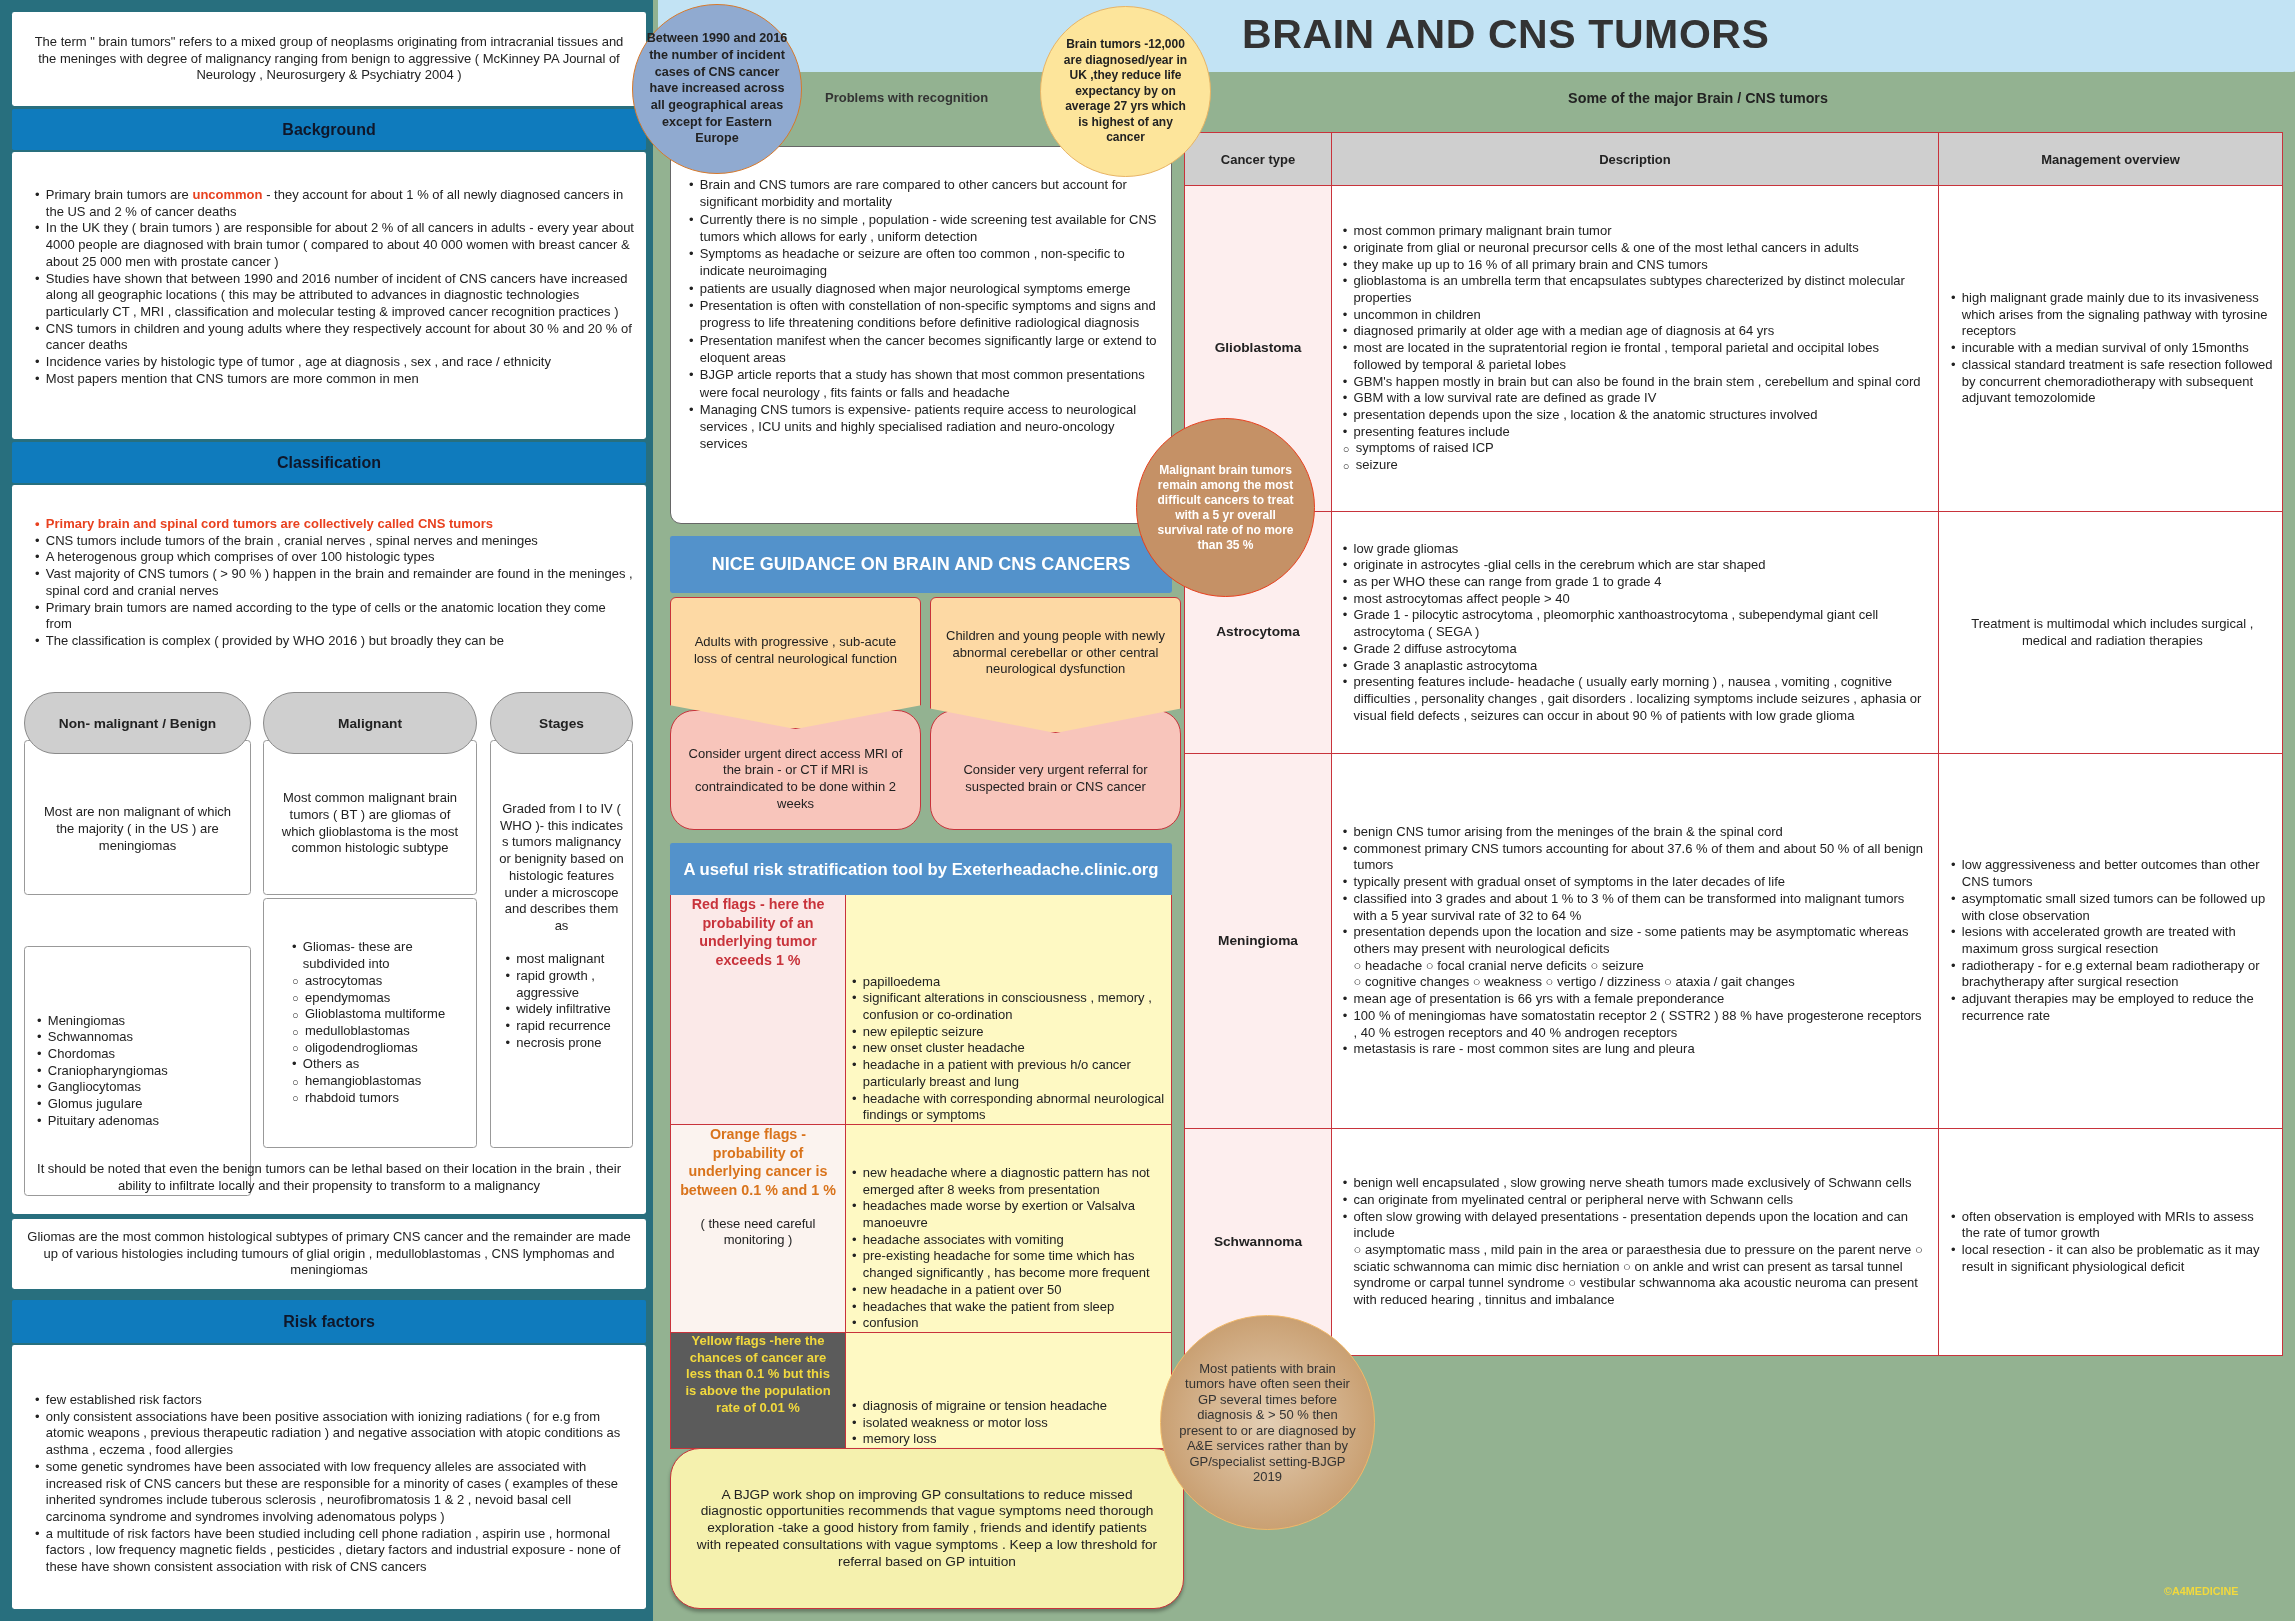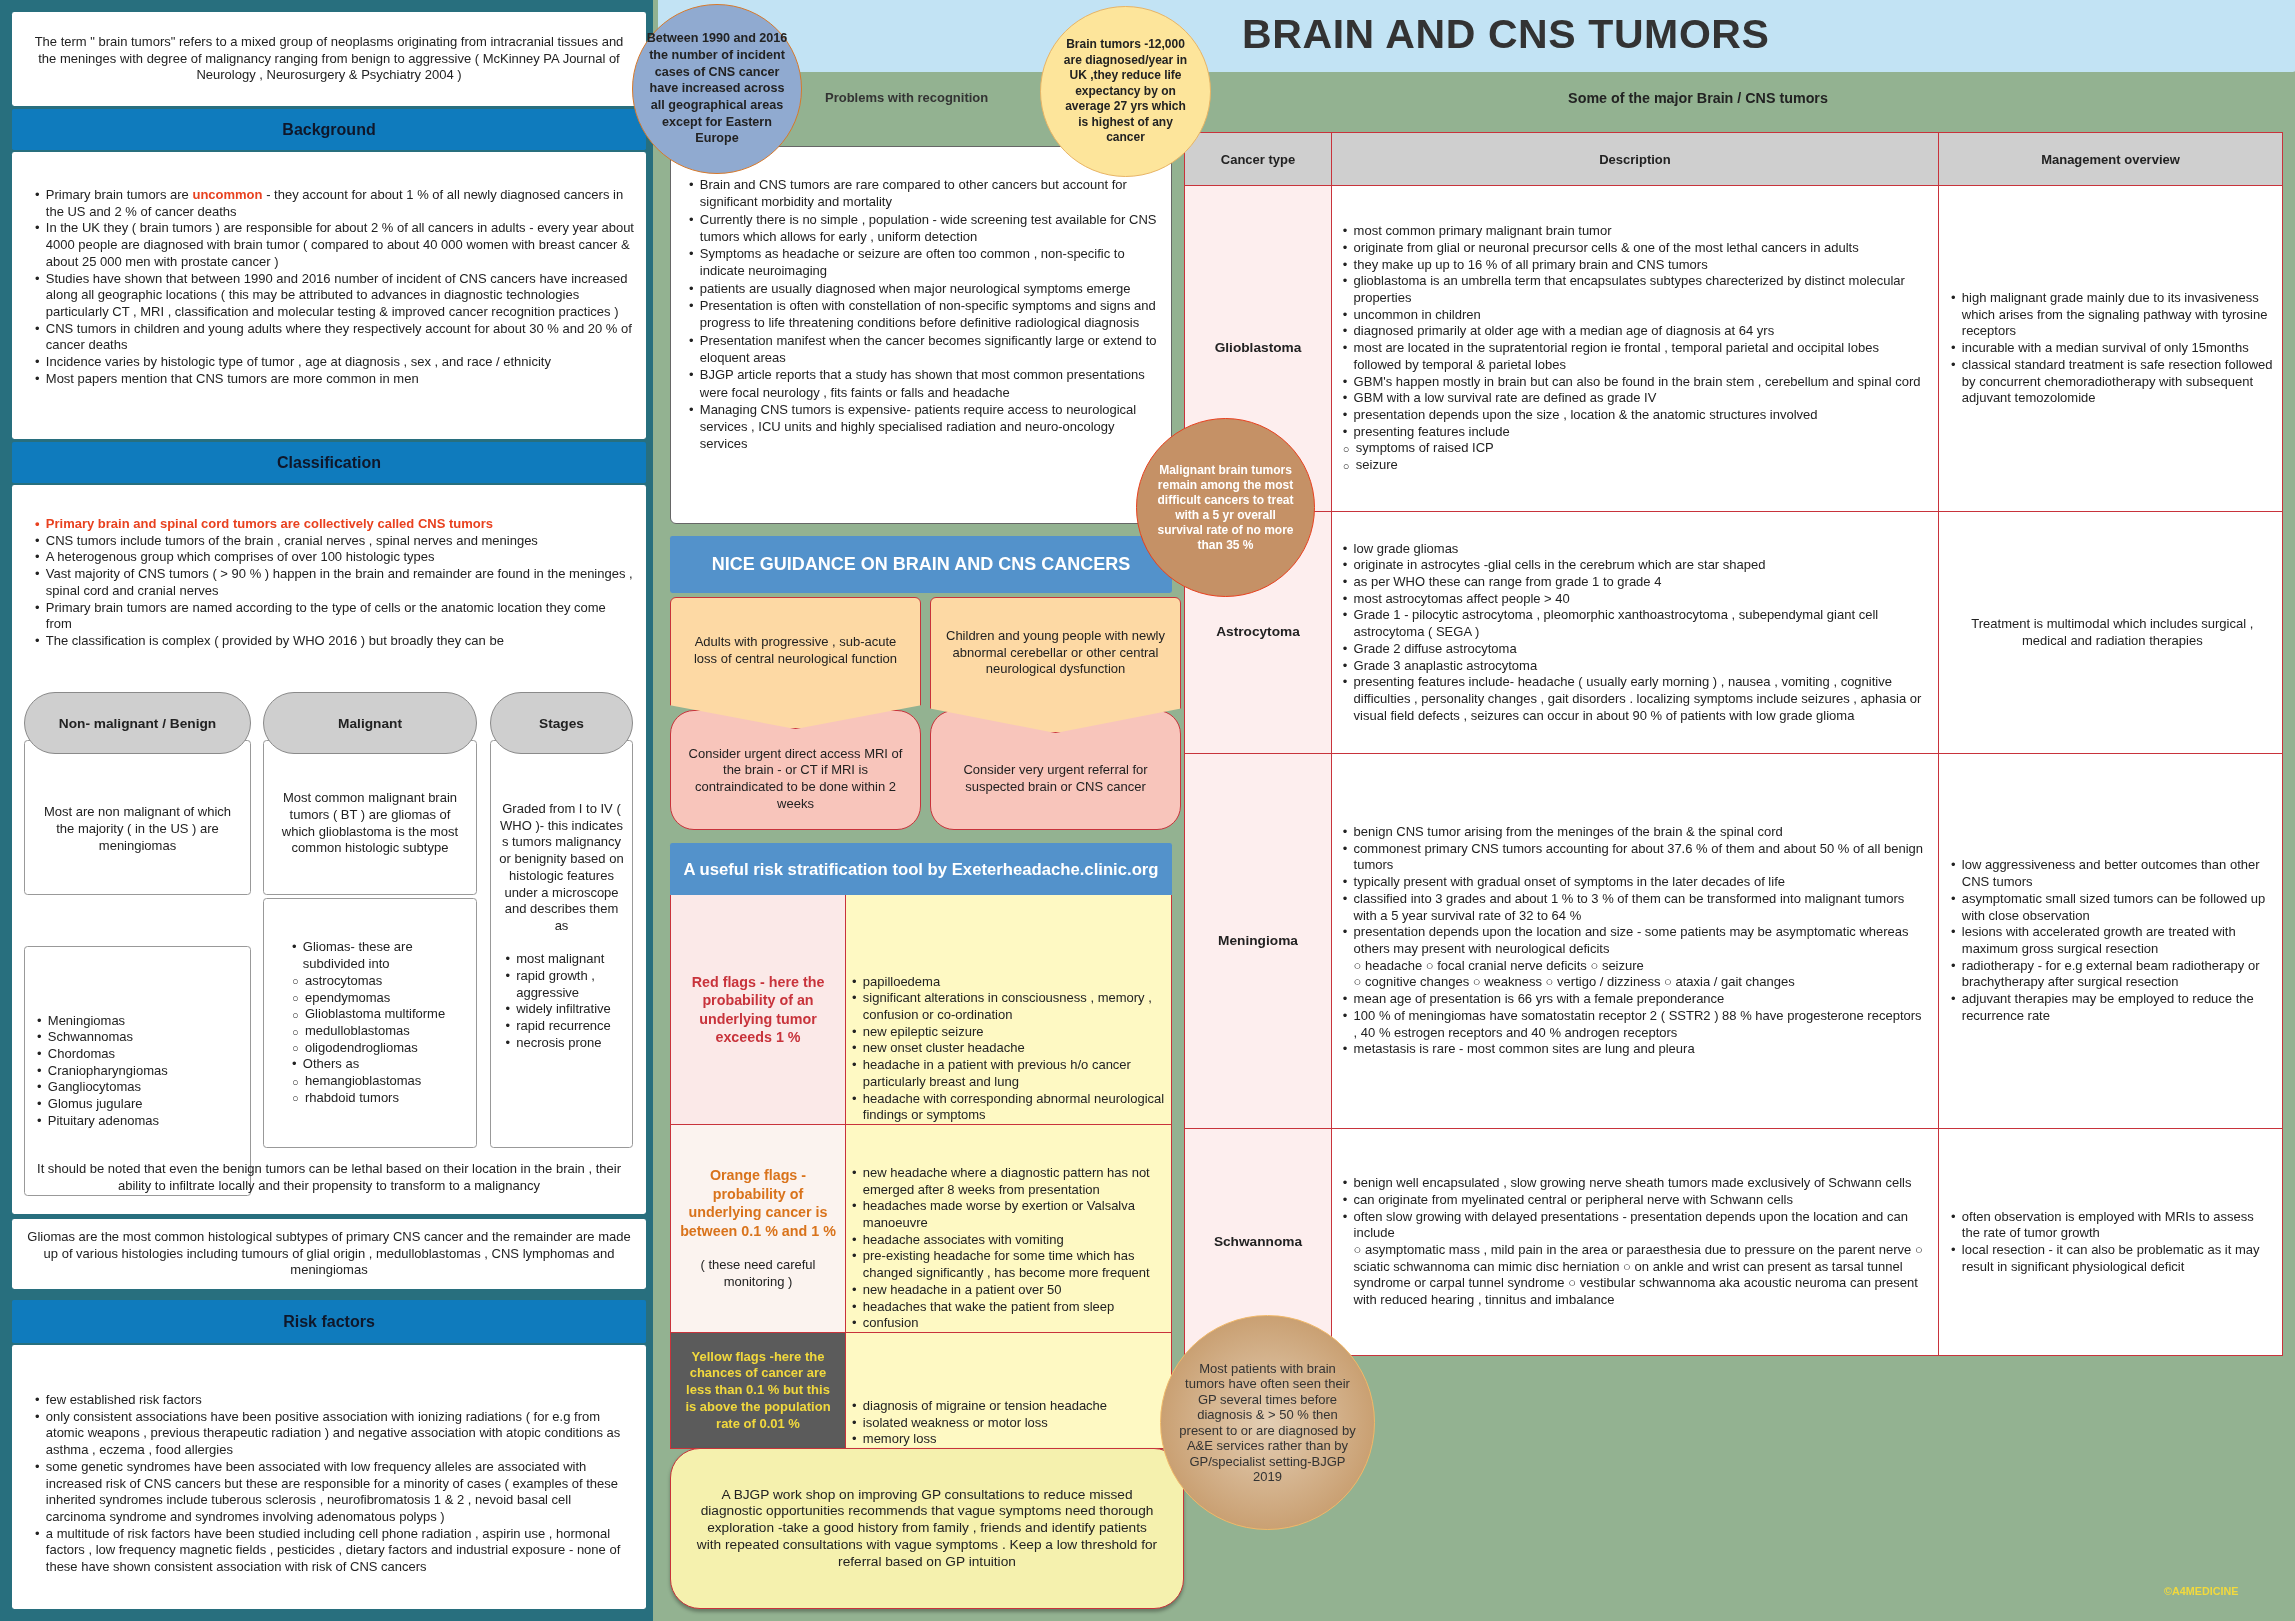--- a/index.html
+++ b/index.html
@@ -22,29 +22,29 @@
 
   .pill { position: absolute; background: #cfcfcf; border: 1.2px solid #8a8a8a; border-radius: 36px; height: 62px; display: flex; align-items: center; justify-content: center; font-weight: bold; font-size: 13.7px; z-index: 2; }
   .cbox { position: absolute; background: #fff; border: 1.2px solid #999; border-radius: 3.6px; font-size: 13px; line-height: 16.7px; }
 
   
   #header { position: absolute; left: 658px; top: 0; width: 1638px; height: 72px; background: #c2e3f4; border-radius: 0 0 3.6px 0; }
   #title { position: absolute; left: 1242px; top: 10.8px; font-size: 41px; font-weight: bold; color: #333; letter-spacing: 0.6px; }
 
   
   #prob-title { position: absolute; left: 825px; top: 90px; font-size: 13px; font-weight: bold; color: #333; }
-  #prob-box { position: absolute; left: 670px; top: 146px; width: 502px; height: 378px; background: #fff; border: 1.2px solid #666; border-radius: 6px; font-size: 13px; line-height: 17.3px; padding: 29px 12px 0 18px; }
+  #prob-box { position: absolute; left: 670px; top: 146px; width: 502px; height: 378px; background: #fff; border: 1.2px solid #666; border-radius: 11px; font-size: 13px; line-height: 17.3px; padding: 29px 12px 0 18px; }
 
   #nice-head { position: absolute; left: 670px; top: 536px; width: 502px; height: 57px; background: #5392cb; color: #fff; font-weight: bold; font-size: 18px; display: flex; align-items: center; justify-content: center; border-radius: 2.4px; }
   .nice-top { position: absolute; top: 597px; width: 251px; height: 132px; background: #fdd9a4; border: 1.2px solid #c8333b; z-index: 2; font-size: 13px; line-height: 16.7px; text-align: center; display: flex; align-items: center; justify-content: center; padding: 0 12px 24px; clip-path: polygon(0 0, 100% 0, 100% 82%, 50% 100%, 0 82%); border-radius: 6px; }
   .nice-bot { position: absolute; top: 710px; width: 251px; height: 120px; background: #f8c5bb; border: 1.8px solid #c8333b; border-radius: 24px; font-size: 13px; line-height: 16.7px; text-align: center; display: flex; align-items: center; justify-content: center; padding: 18px 12px 0; }
 
   #risk-head { position: absolute; left: 670px; top: 843px; width: 502px; height: 53px; background: #5392cb; color: #fff; font-weight: bold; font-size: 16.7px; display: flex; align-items: center; justify-content: center; border-radius: 2.4px; }
   .risk-row { position: absolute; left: 670px; width: 502px; display: flex; border: 1.2px solid #c8333b; border-top: none; }
-  .risk-label { width: 175px; display: flex; flex-direction: column; align-items: center; justify-content: center; text-align: center; font-weight: bold; font-size: 14.3px; line-height: 18.5px; padding: 0 8.4px; border-right: 0.6px solid #c8333b; }
+  .risk-label { width: 175px; display: flex; flex-direction: column; align-items: center; text-align: center; font-weight: bold; font-size: 14.3px; line-height: 18.5px; padding: 0 8.4px; border-right: 0.6px solid #c8333b; }
   .risk-items { flex: 1; display: flex; align-items: flex-end; font-size: 13px; line-height: 16.7px; padding: 0 6px; background: #fef9c3; }
 
   #bjgp-box { position: absolute; left: 670px; top: 1448px; width: 514px; height: 161px; background: #f5f1ae; border: 1.8px solid #c8333b; border-radius: 30px; font-size: 13.7px; line-height: 16.7px; text-align: center; display: flex; align-items: center; justify-content: center; padding: 0 24px; box-shadow: 0 2.4px 3.6px rgba(0,0,0,0.3); }
 
   
   #table-title { position: absolute; left: 1375px; top: 90px; width: 646px; text-align: center; font-size: 14.3px; font-weight: bold; color: #222; }
   #tumor-table { position: absolute; left: 1184px; top: 132px; width: 1099px; border-collapse: collapse; background: #fff; }
   #tumor-table th { background: #cfcfcf; font-size: 13px; height: 53px; border: 0.6px solid #c8333b; }
   #tumor-table td { border: 0.6px solid #c8333b; vertical-align: middle; font-size: 13px; line-height: 16.7px; }
   #tumor-table td.type { background: #fdeeee; text-align: center; font-weight: bold; font-size: 13.7px; width: 147px; }

